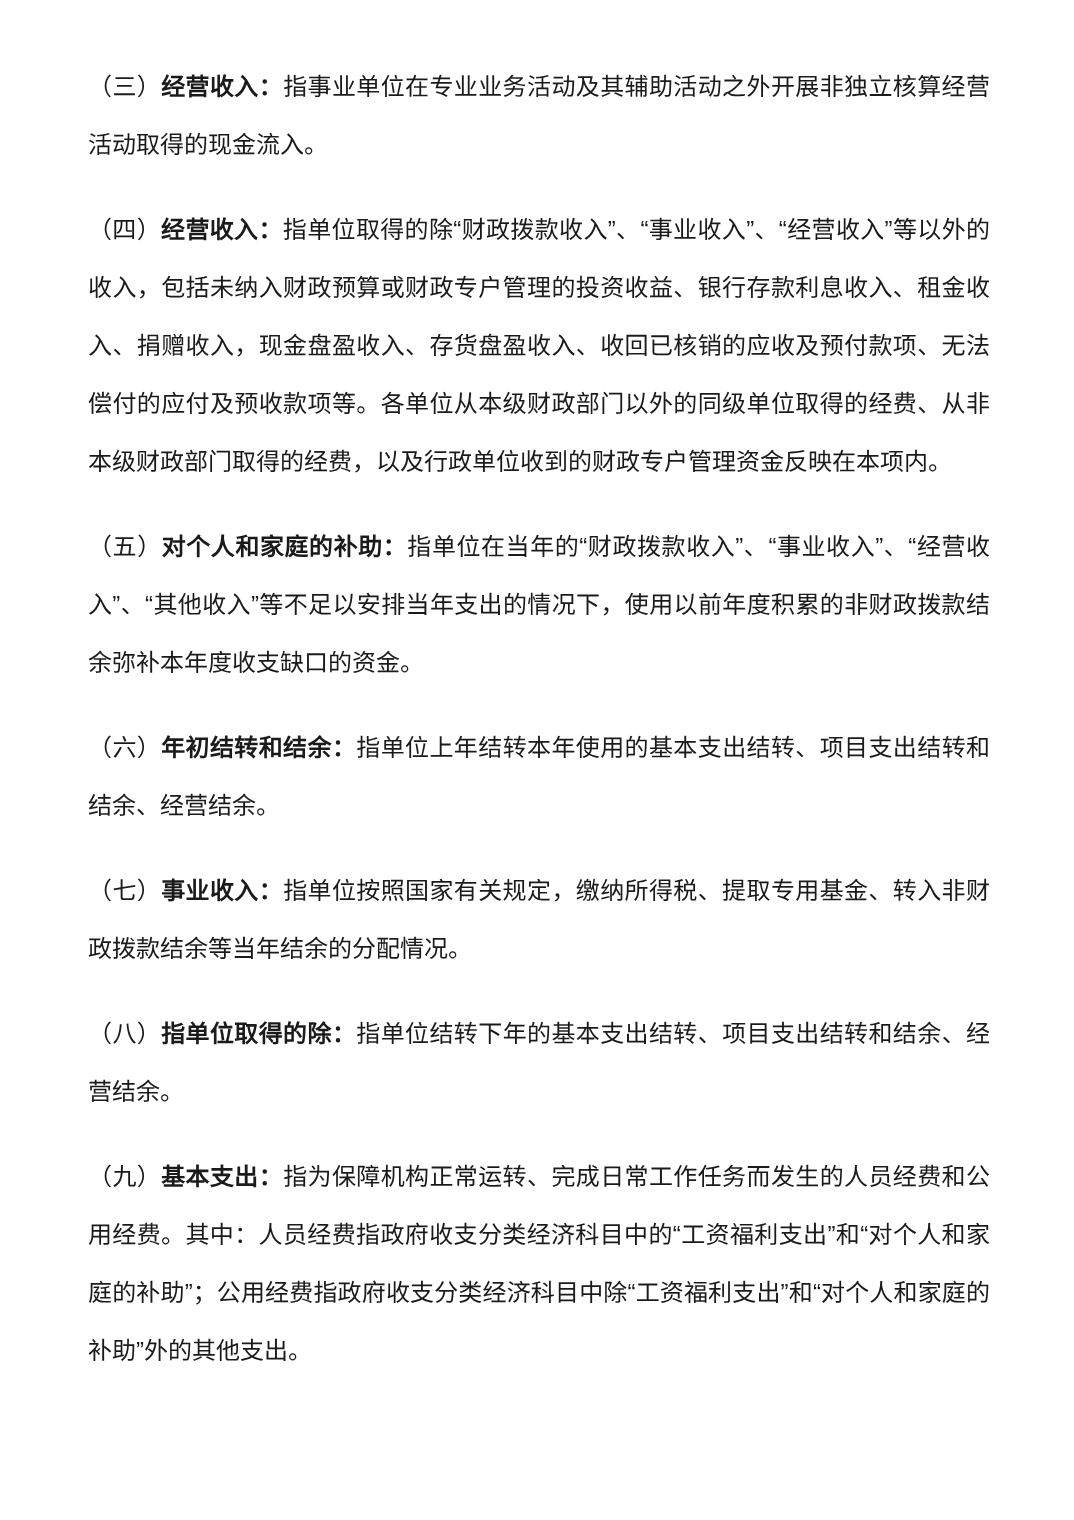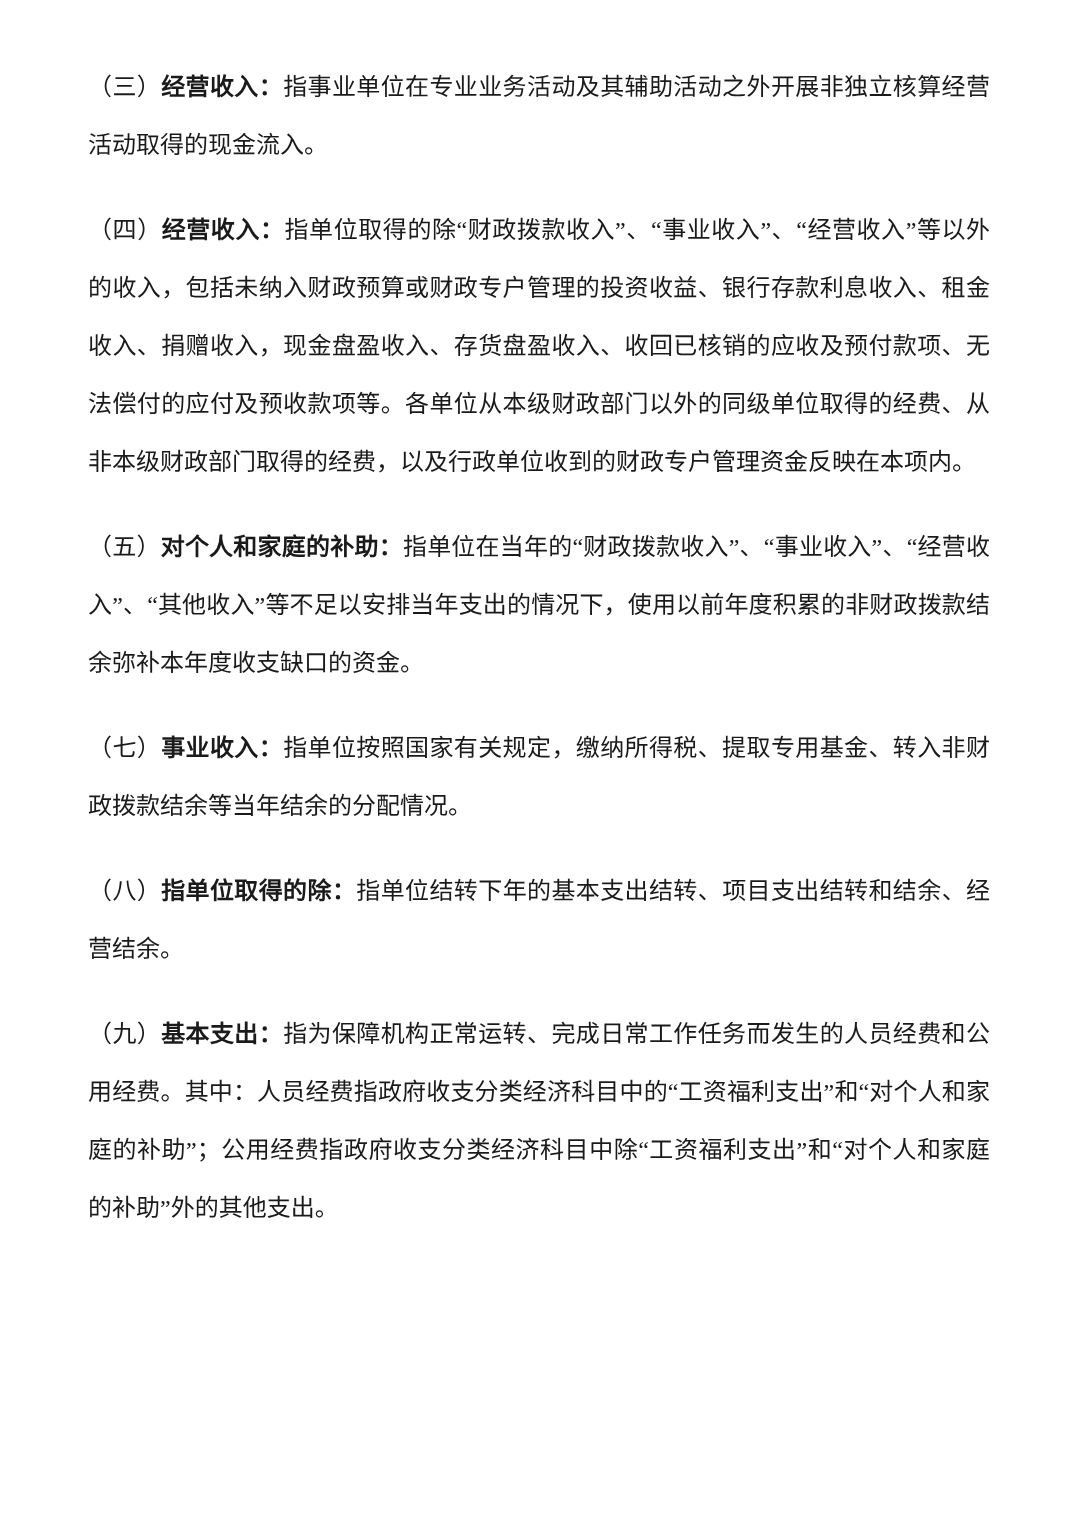--- a/index.html
+++ b/index.html
@@ -13,21 +13,21 @@
       height: 1520px;
     }
     .page {
       box-sizing: border-box;
       width: 1074px;
       height: 1520px;
       padding: 58px 84px 40px 88px;
       overflow: hidden;
       background: #ffffff;
       color: #1a1a1a;
-      font-family: Liberation Serif, serif;
+      font-family: Liberation Sans, sans-serif;
       font-size: 24px;
       line-height: 58px;
       text-align: justify;
       text-justify: inter-ideograph;
     }
     .para {
       margin: 0 0 27px 0;
     }
     .term {
       font-weight: bold;
@@ -37,20 +37,21 @@
 <body>
 
 <div class="page">
 
   <p class="para"><span>（三）</span><span class="term">经营收入：</span><span>指事业单位在专业业务活动及其辅助活动之外开展非独立核算经营活动取得的现金流入。</span></p>
 
   <p class="para"><span>（四）</span><span class="term">经营收入：</span><span>指单位取得的除“财政拨款收入”、“事业收入”、“经营收入”等以外的收入，包括未纳入财政预算或财政专户管理的投资收益、银行存款利息收入、租金收入、捐赠收入，现金盘盈收入、存货盘盈收入、收回已核销的应收及预付款项、无法偿付的应付及预收款项等。各单位从本级财政部门以外的同级单位取得的经费、从非本级财政部门取得的经费，以及行政单位收到的财政专户管理资金反映在本项内。</span></p>
 
   <p class="para"><span>（五）</span><span class="term">对个人和家庭的补助：</span><span>指单位在当年的“财政拨款收入”、“事业收入”、“经营收入”、“其他收入”等不足以安排当年支出的情况下，使用以前年度积累的非财政拨款结余弥补本年度收支缺口的资金。</span></p>
 
+  <p class="para"><span>（六）</span><span class="term">年初结转和结余：</span><span>指单位上年结转本年使用的基本支出结转、项目支出结转和结余、经营结余。</span></p>
 
   <p class="para"><span>（七）</span><span class="term">事业收入：</span><span>指单位按照国家有关规定，缴纳所得税、提取专用基金、转入非财政拨款结余等当年结余的分配情况。</span></p>
 
   <p class="para"><span>（八）</span><span class="term">指单位取得的除：</span><span>指单位结转下年的基本支出结转、项目支出结转和结余、经营结余。</span></p>
 
   <p class="para"><span>（九）</span><span class="term">基本支出：</span><span>指为保障机构正常运转、完成日常工作任务而发生的人员经费和公用经费。其中：人员经费指政府收支分类经济科目中的“工资福利支出”和“对个人和家庭的补助”；公用经费指政府收支分类经济科目中除“工资福利支出”和“对个人和家庭的补助”外的其他支出。</span></p>
 
 </div>
 
 </body></html>

